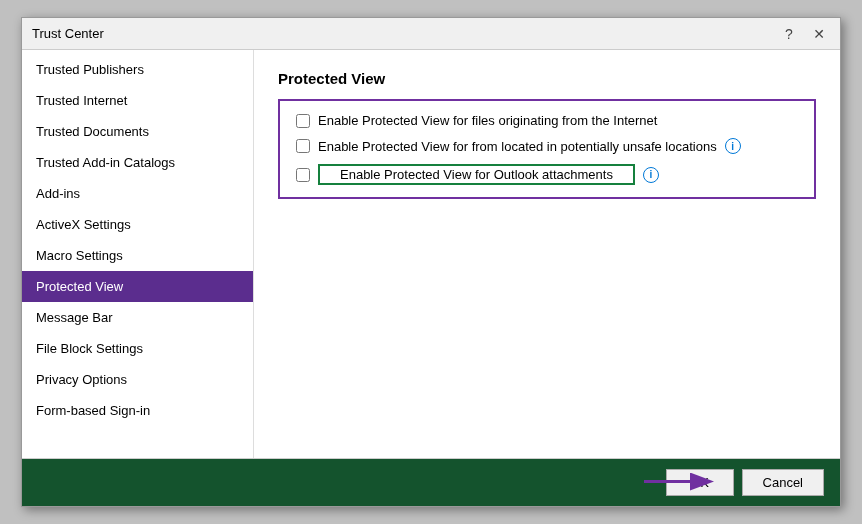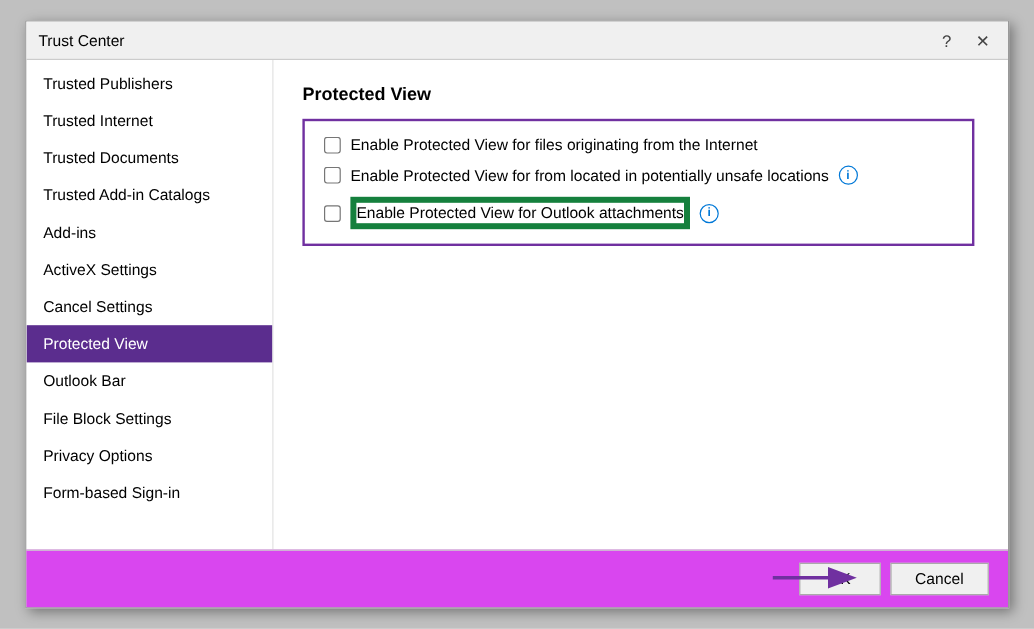--- a/index.html
+++ b/index.html
@@ -55,21 +55,21 @@
       display: flex;
       align-items: center;
       justify-content: center;
     }
     .dialog-body {
       display: flex;
       flex: 1;
       overflow: hidden;
     }
     .sidebar {
-      width: 206px;
+      width: 232px;
       background: #fff;
       border-right: 1px solid #ddd;
       padding: 4px 0;
       overflow-y: auto;
     }
     .sidebar-item {
       padding: 8px 14px;
       cursor: pointer;
       color: #000;
       white-space: nowrap;
@@ -131,26 +131,26 @@
       height: 16px;
       border: 1.5px solid #0078d7;
       border-radius: 50%;
       color: #0078d7;
       font-size: 10px;
       font-weight: bold;
       cursor: pointer;
       flex-shrink: 0;
     }
     .third-option-label {
-      border: 5px solid #15803d;
-      padding: 1px 0;
+      border: 2px solid #15803d;
+      padding: 1px 20px;
     }
     .footer {
       padding: 10px 16px;
-      background: #d946ef;
+      background: #14532d;
       border-top: 1px solid #ccc;
       display: flex;
       align-items: center;
       justify-content: flex-end;
       gap: 8px;
       position: relative;
     }
     .arrow-container {
       position: absolute;
       right: 120px;
@@ -191,23 +191,23 @@
 
   <div class="dialog-body">
 
     <div class="sidebar">
       <div class="sidebar-item">Trusted Publishers</div>
       <div class="sidebar-item">Trusted Internet</div>
       <div class="sidebar-item">Trusted Documents</div>
       <div class="sidebar-item">Trusted Add-in Catalogs</div>
       <div class="sidebar-item">Add-ins</div>
       <div class="sidebar-item">ActiveX Settings</div>
-      <div class="sidebar-item">Cancel Settings</div>
+      <div class="sidebar-item">Macro Settings</div>
       <div class="sidebar-item active">Protected View</div>
-      <div class="sidebar-item">Outlook Bar</div>
+      <div class="sidebar-item">Message Bar</div>
       <div class="sidebar-item">File Block Settings</div>
       <div class="sidebar-item">Privacy Options</div>
       <div class="sidebar-item">Form-based Sign-in</div>
     </div>
 
     <div class="main-content">
       <div class="section-title">Protected View</div>
 
       <div class="options-box">
 

